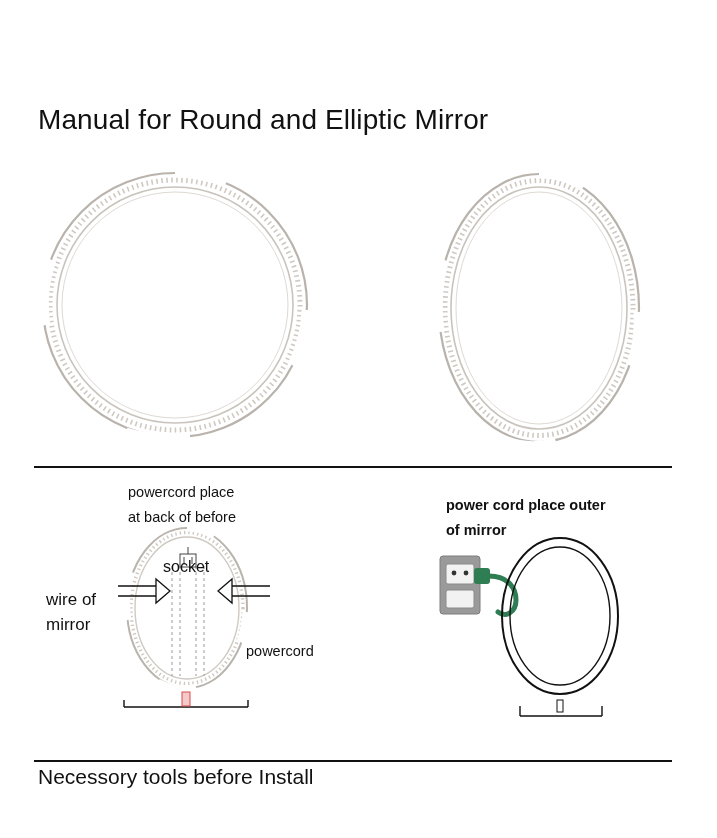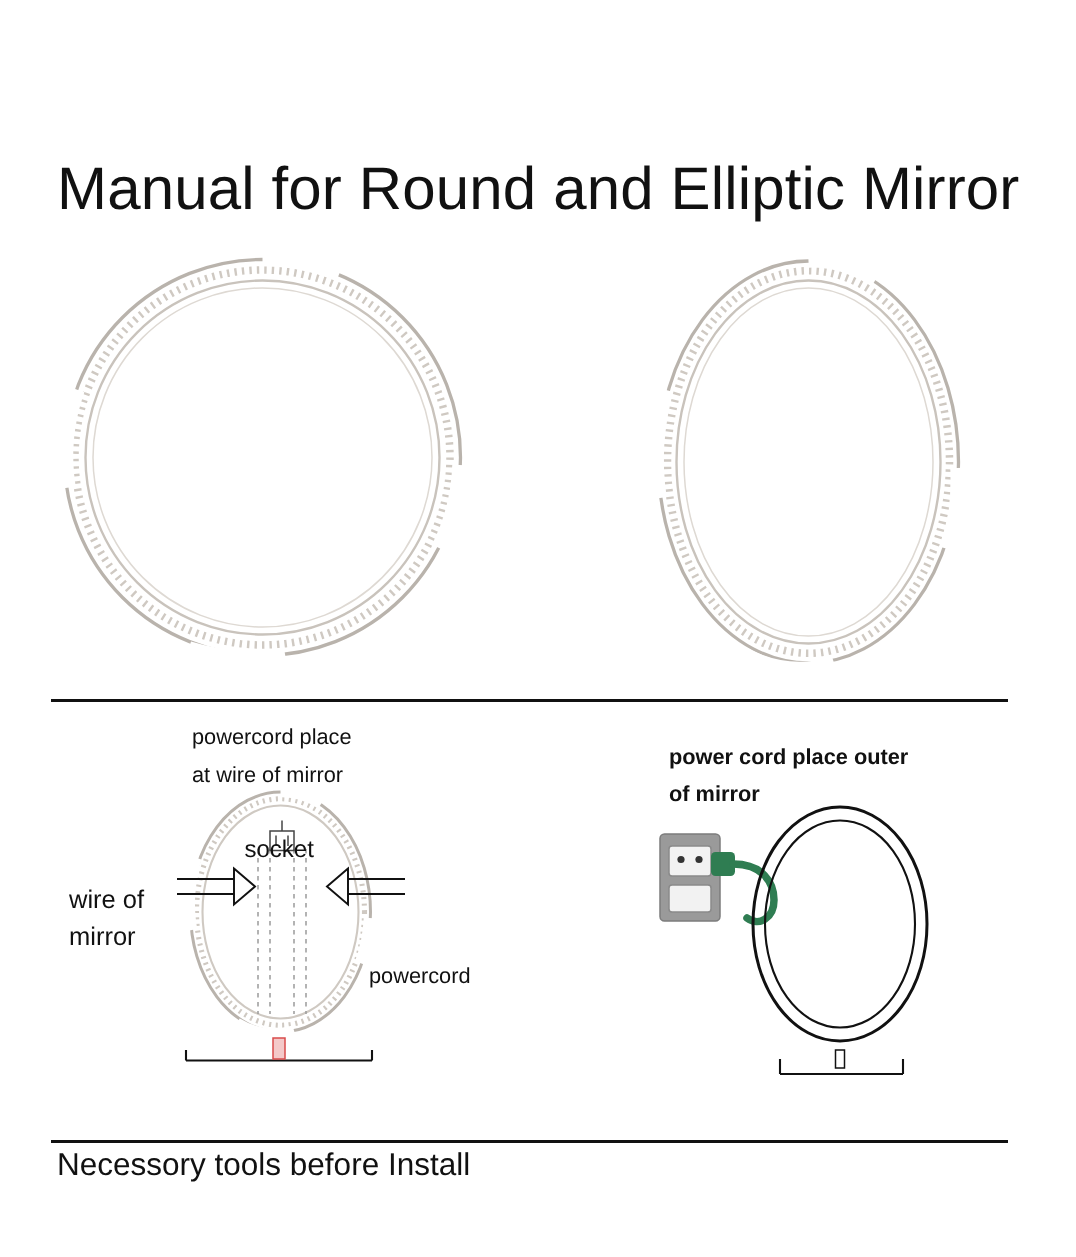--- a/index.html
+++ b/index.html
@@ -18,21 +18,21 @@
   .page {
     position: absolute;
     inset: 0;
   }
 
   
   .title {
     position: absolute;
     left: 38px;
     top: 104px;
-    font-size: 40px;
+    font-size: 28px;
     font-weight: 400;
     letter-spacing: 0.1px;
     white-space: nowrap;
     color: #111;
   }
 
   
   .mirrors {
     position: absolute;
     left: 0;
@@ -190,21 +190,21 @@
         <ellipse cx="128" cy="88" rx="58" ry="78" fill="none" stroke="#111" stroke-width="2"></ellipse>
         <ellipse cx="128" cy="88" rx="50" ry="69" fill="none" stroke="#111" stroke-width="1.4"></ellipse>
 
         <line x1="88" y1="188" x2="170" y2="188" stroke="#111" stroke-width="1.4"></line>
         <line x1="88" y1="178" x2="88" y2="188" stroke="#111" stroke-width="1.4"></line>
         <line x1="170" y1="178" x2="170" y2="188" stroke="#111" stroke-width="1.4"></line>
         <rect x="125" y="172" width="6" height="12" fill="#ffffff" stroke="#111" stroke-width="1"></rect>
       </svg>
     </div>
 
-    <div class="cap cap-left" style="top:14px;"><span>powercord place</span><br><span>at wire of mirror</span></div>
+    <div class="cap cap-left" style="top:14px;"><span>powercord place</span><br><span>at back of before</span></div>
 
     <div class="cap cap-right" style="top:27px;"><span>power cord place outer</span><br><span>of mirror</span></div>
 
     <div class="cap lbl-socket" style="top:87px;">socket</div>
 
     <div class="cap lbl-wire" style="top:122px;">wire of
 mirror</div>
 
     <div class="cap lbl-powercord" style="top:126px;">powercord</div>
   </div>

